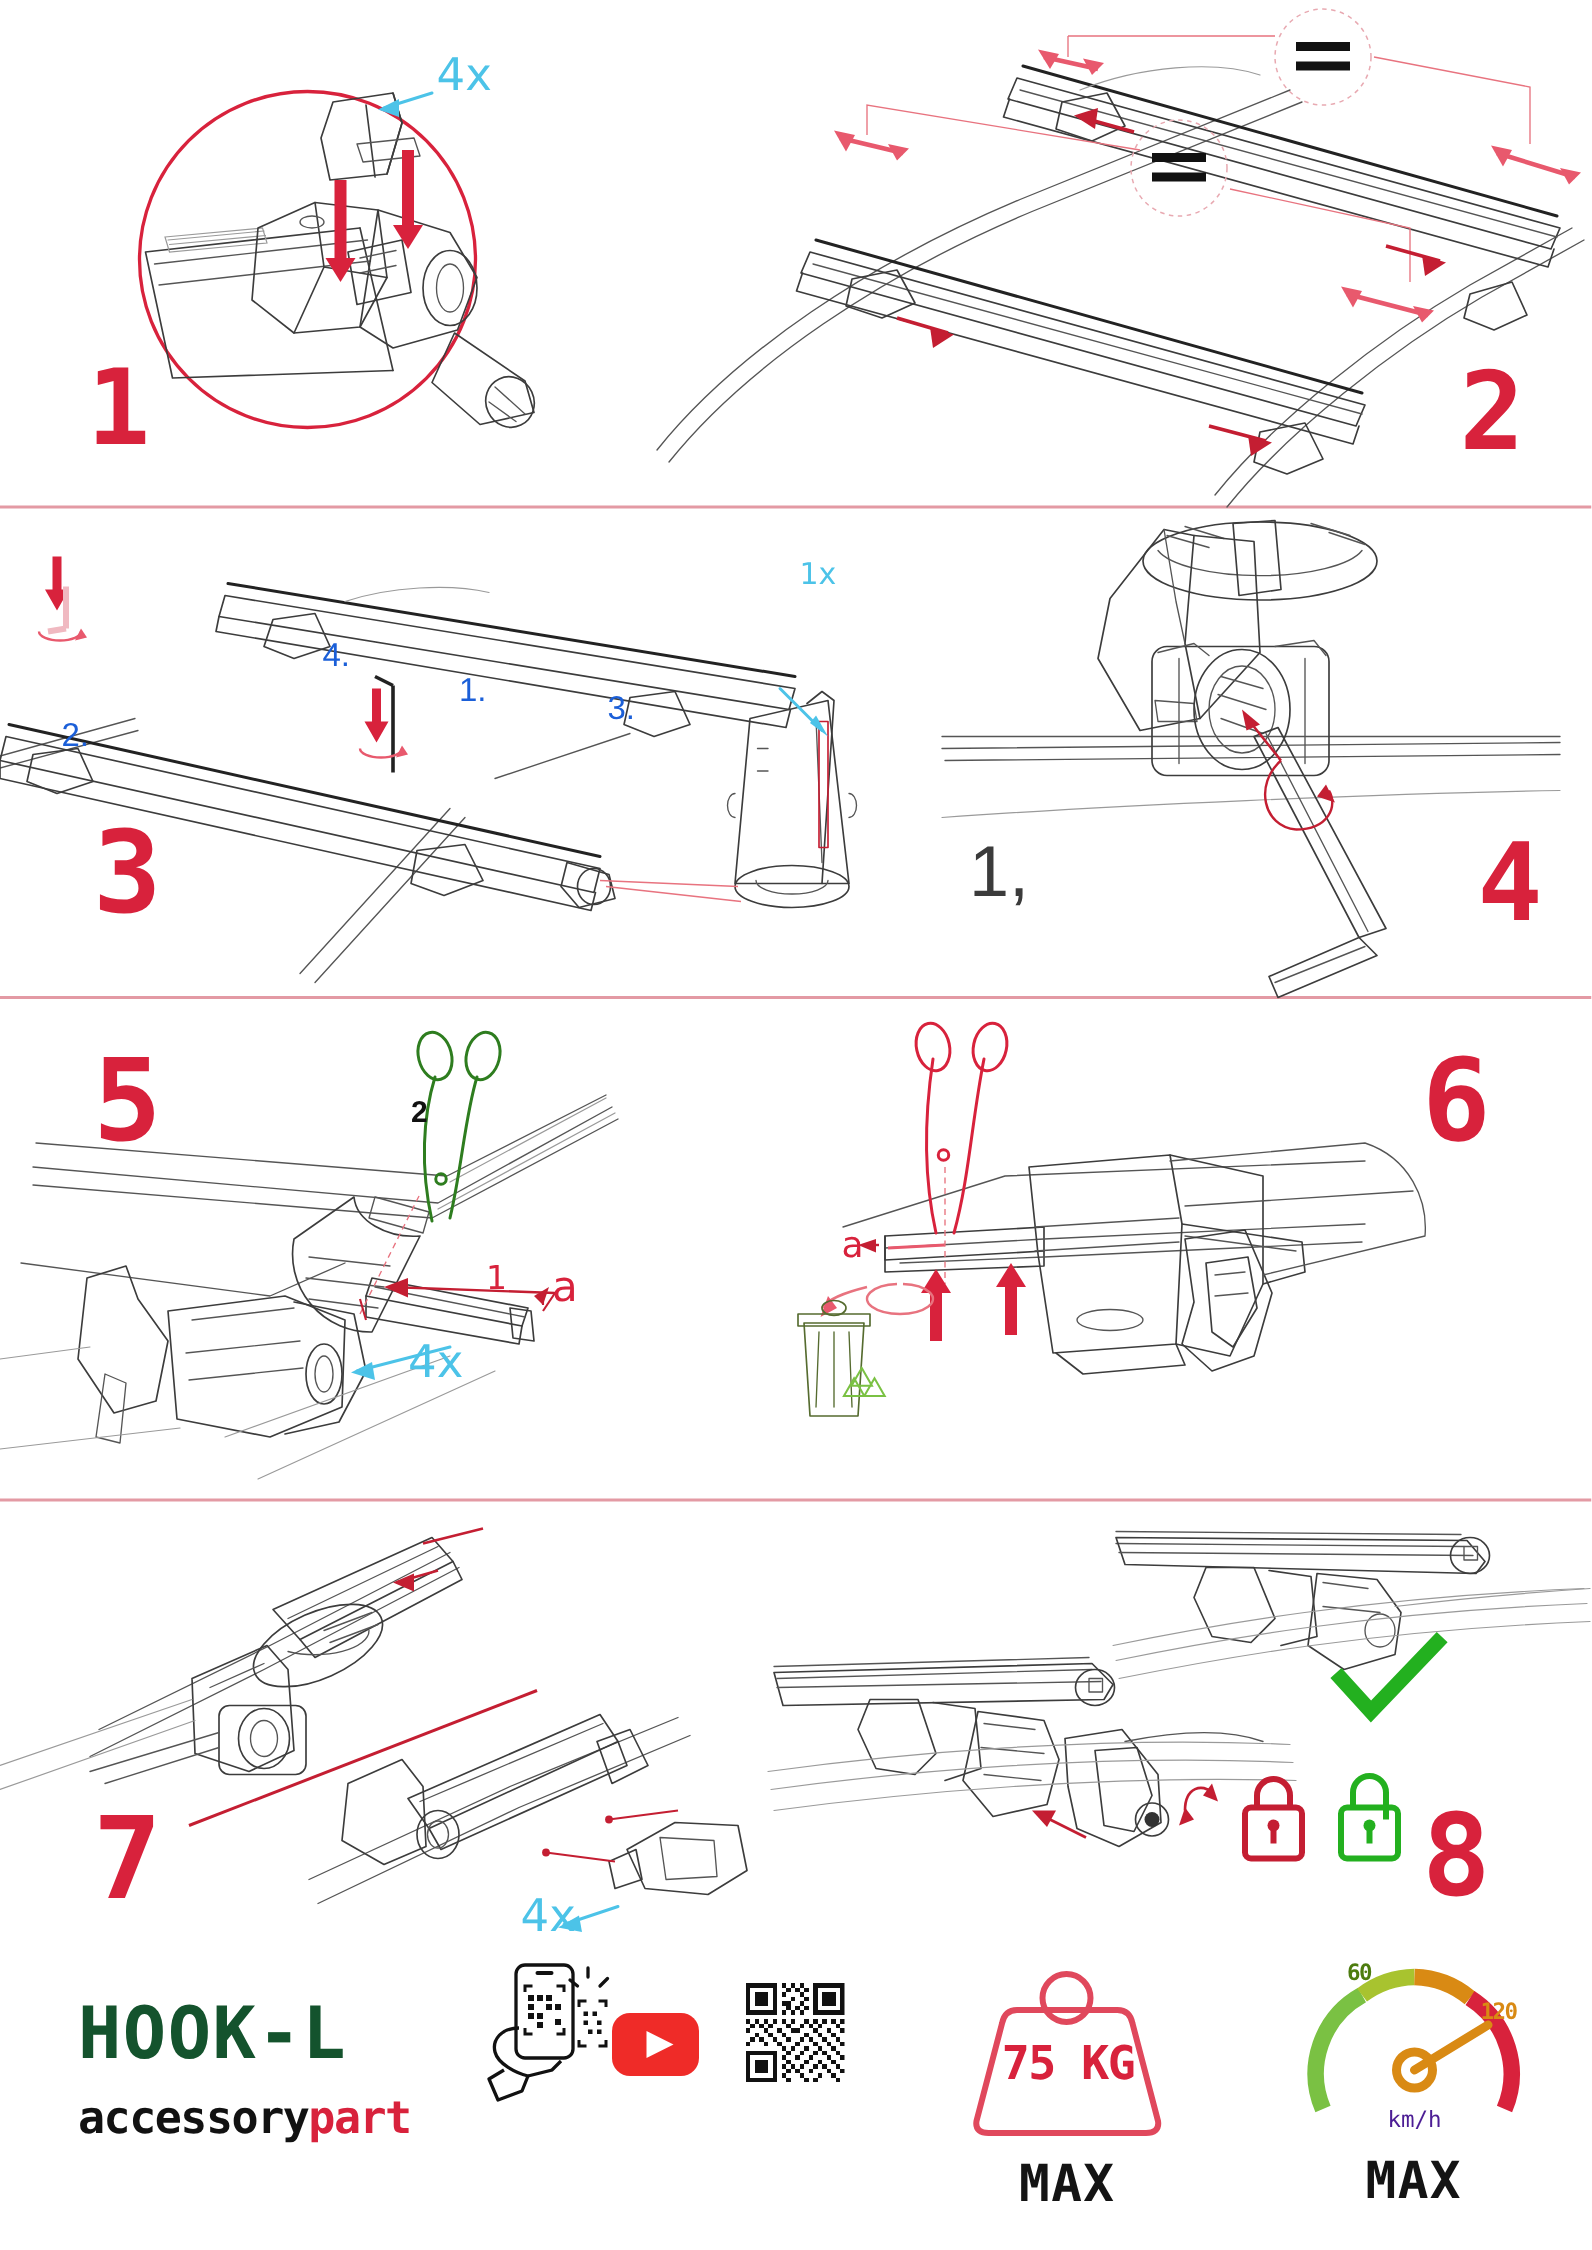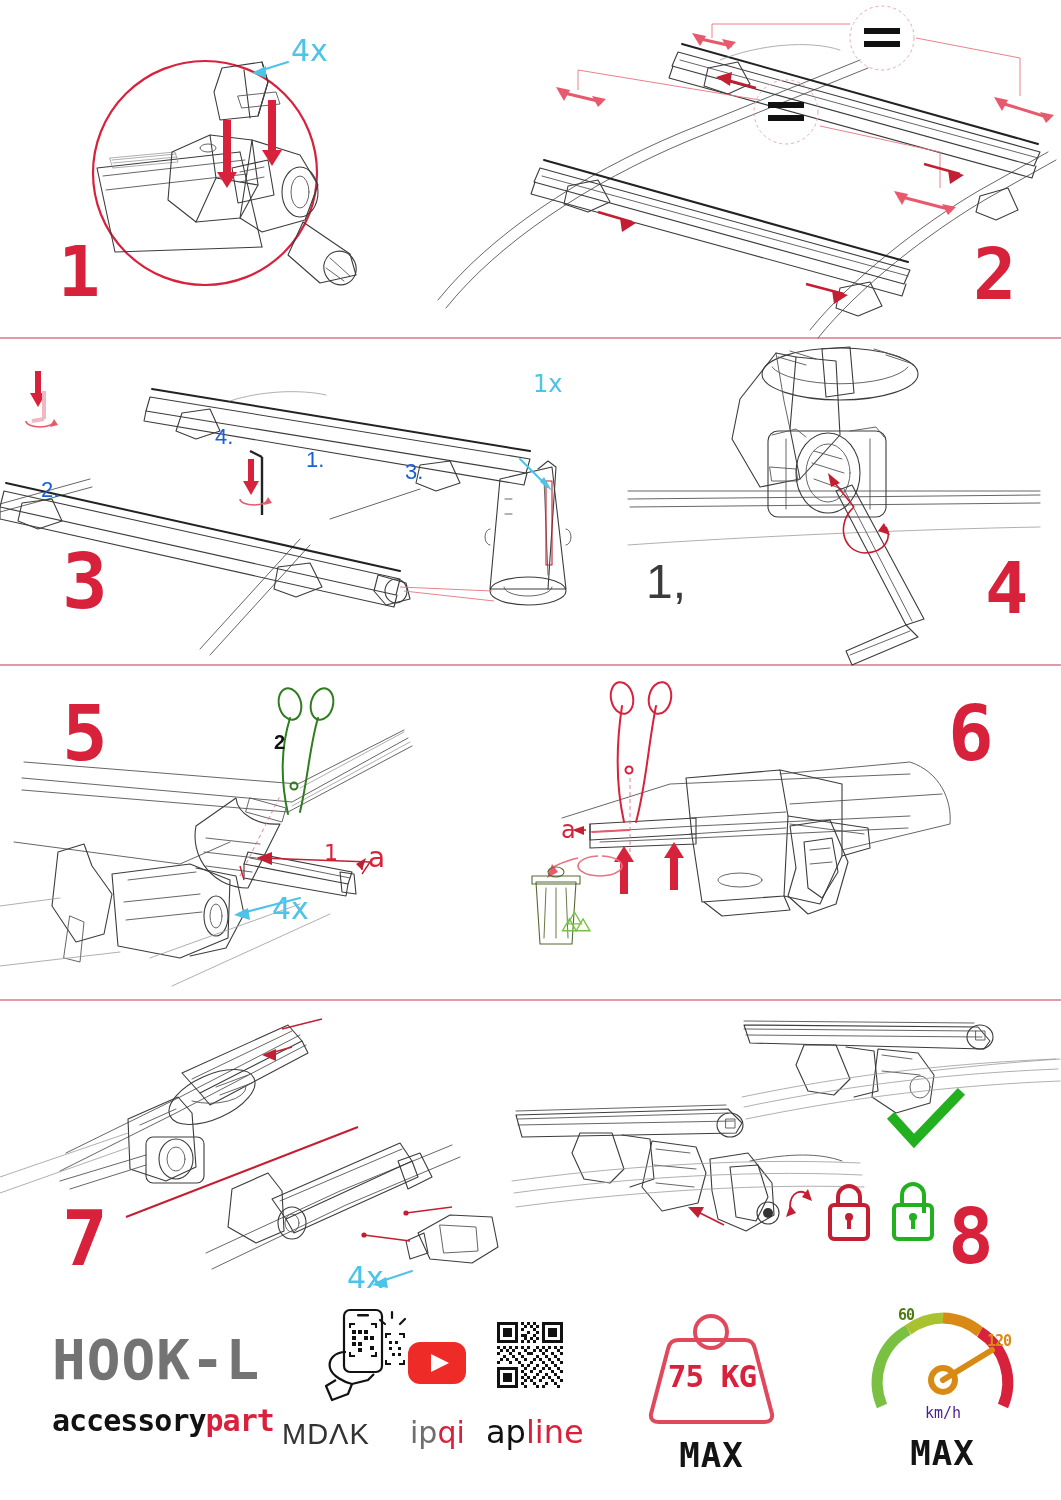--- a/index.html
+++ b/index.html
@@ -37,22 +37,22 @@
   .lbl.red{color:#d8223c;font-family:"DejaVu Sans", sans-serif;}
   .lbl.blue{color:#1b5fd8;font-family:"Liberation Sans", sans-serif;}
   .lbl.dark{color:#3b3b3b;font-family:"Liberation Sans", sans-serif;}
   .lbl.black{color:#111;font-family:"Liberation Sans", sans-serif;}
 
   
   .footer{position:absolute;left:0;top:1300px;width:1061px;height:200px;}
   .brandblock{position:absolute;left:52px;top:32px;}
   .hookl{
     font-family:"DejaVu Sans Mono", monospace;
-    font-weight:700;font-size:56px;letter-spacing:1px;
-    color:#737373;line-height:1;
+    font-weight:700;font-size:48px;letter-spacing:1px;
+    color:#14532d;line-height:1;
   }
   .acc{
     margin-top:18px;
     font-family:"DejaVu Sans Mono", monospace;
     font-weight:700;font-size:30px;letter-spacing:-1px;line-height:1;
   }
   .acc .k{color:#121212;}
   .acc .r{color:#d8223c;}
 
   .scanicon{position:absolute;left:322px;top:8px;}
@@ -293,21 +293,21 @@
         <path fill="none" stroke="#222" stroke-width="2.4" d="M262 118 L250 112"></path>
         <path class="redfill" d="M254 120 L254 142 L259 142 L251 156 L243 142 L248 142 L248 120 Z"></path>
         <path fill="none" stroke="#e8596d" stroke-width="1.6" d="M240 160 a14 6 0 0 0 28 0"></path>
         <path fill="#e8596d" d="M268 158 L272 164 L264 166 Z"></path>
       </g>
     </svg>
     <div class="lbl blue" style="left:41px;top:140px;font-size:22px;">2.</div>
     <div class="lbl blue" style="left:215px;top:87px;font-size:22px;">4.</div>
     <div class="lbl blue" style="left:405px;top:122px;font-size:22px;">3.</div>
     <div class="lbl blue" style="left:306px;top:110px;font-size:22px;">1.</div>
-    <div class="lbl cyan" style="left:533px;top:33px;font-size:24px;">1x</div>
+    <div class="lbl cyan" style="left:533px;top:33px;font-size:20px;">1x</div>
     <div class="stepnum" style="left:62px;top:205px;font-size:76px;">3</div>
   </div>
 
   <div class="panel" style="left:600px;top:339px;width:461px;height:325px;">
     <svg width="461" height="325" viewBox="0 0 461 325">
 
       <g>
         <path class="ln2" d="M28 152 L440 152"></path>
         <path class="ln2" d="M28 160 L440 156"></path>
         <path class="ln2" d="M30 168 L440 164"></path>
@@ -803,25 +803,20 @@
           <rect x="16" y="20" width="1" height="1"></rect>
             <rect x="19" y="20" width="1" height="1"></rect>
           <rect x="9" y="21" width="1" height="1"></rect>
             <rect x="13" y="21" width="1" height="1"></rect>
           <rect x="15" y="21" width="1" height="1"></rect>
             <rect x="20" y="21" width="1" height="1"></rect>
         </g>
       </svg>
     </div>
 
-    <div class="logorow">
-      <div class="logo mdak">MDΛK</div>
-      <div class="logo ipqi"><span>ip</span><span class="r">qi</span></div>
-      <div class="logo apline"><span>ap</span><span class="r">line</span></div>
-    </div>
 
     <div class="maxblock" style="left:624px;top:10px;width:175px;">
       <svg width="175" height="120" viewBox="0 0 175 120">
         <path d="M54 30 L121 30 C127 30 130 34 131 39 L148 104 C149 110 145 112 140 112 L35 112 C30 112 26 110 27 104 L44 39 C45 34 48 30 54 30 Z" fill="none" stroke="#e0485c" stroke-width="4" stroke-linejoin="round"></path>
         <circle cx="87" cy="22" r="16" fill="none" stroke="#e0485c" stroke-width="4"></circle>
       </svg>
       <div class="weightkg" style="left:42px;top:48px;width:92px;text-align:center;">75 KG</div>
       <div class="cap" style="margin-top:4px;">MAX</div>
     </div>
 

